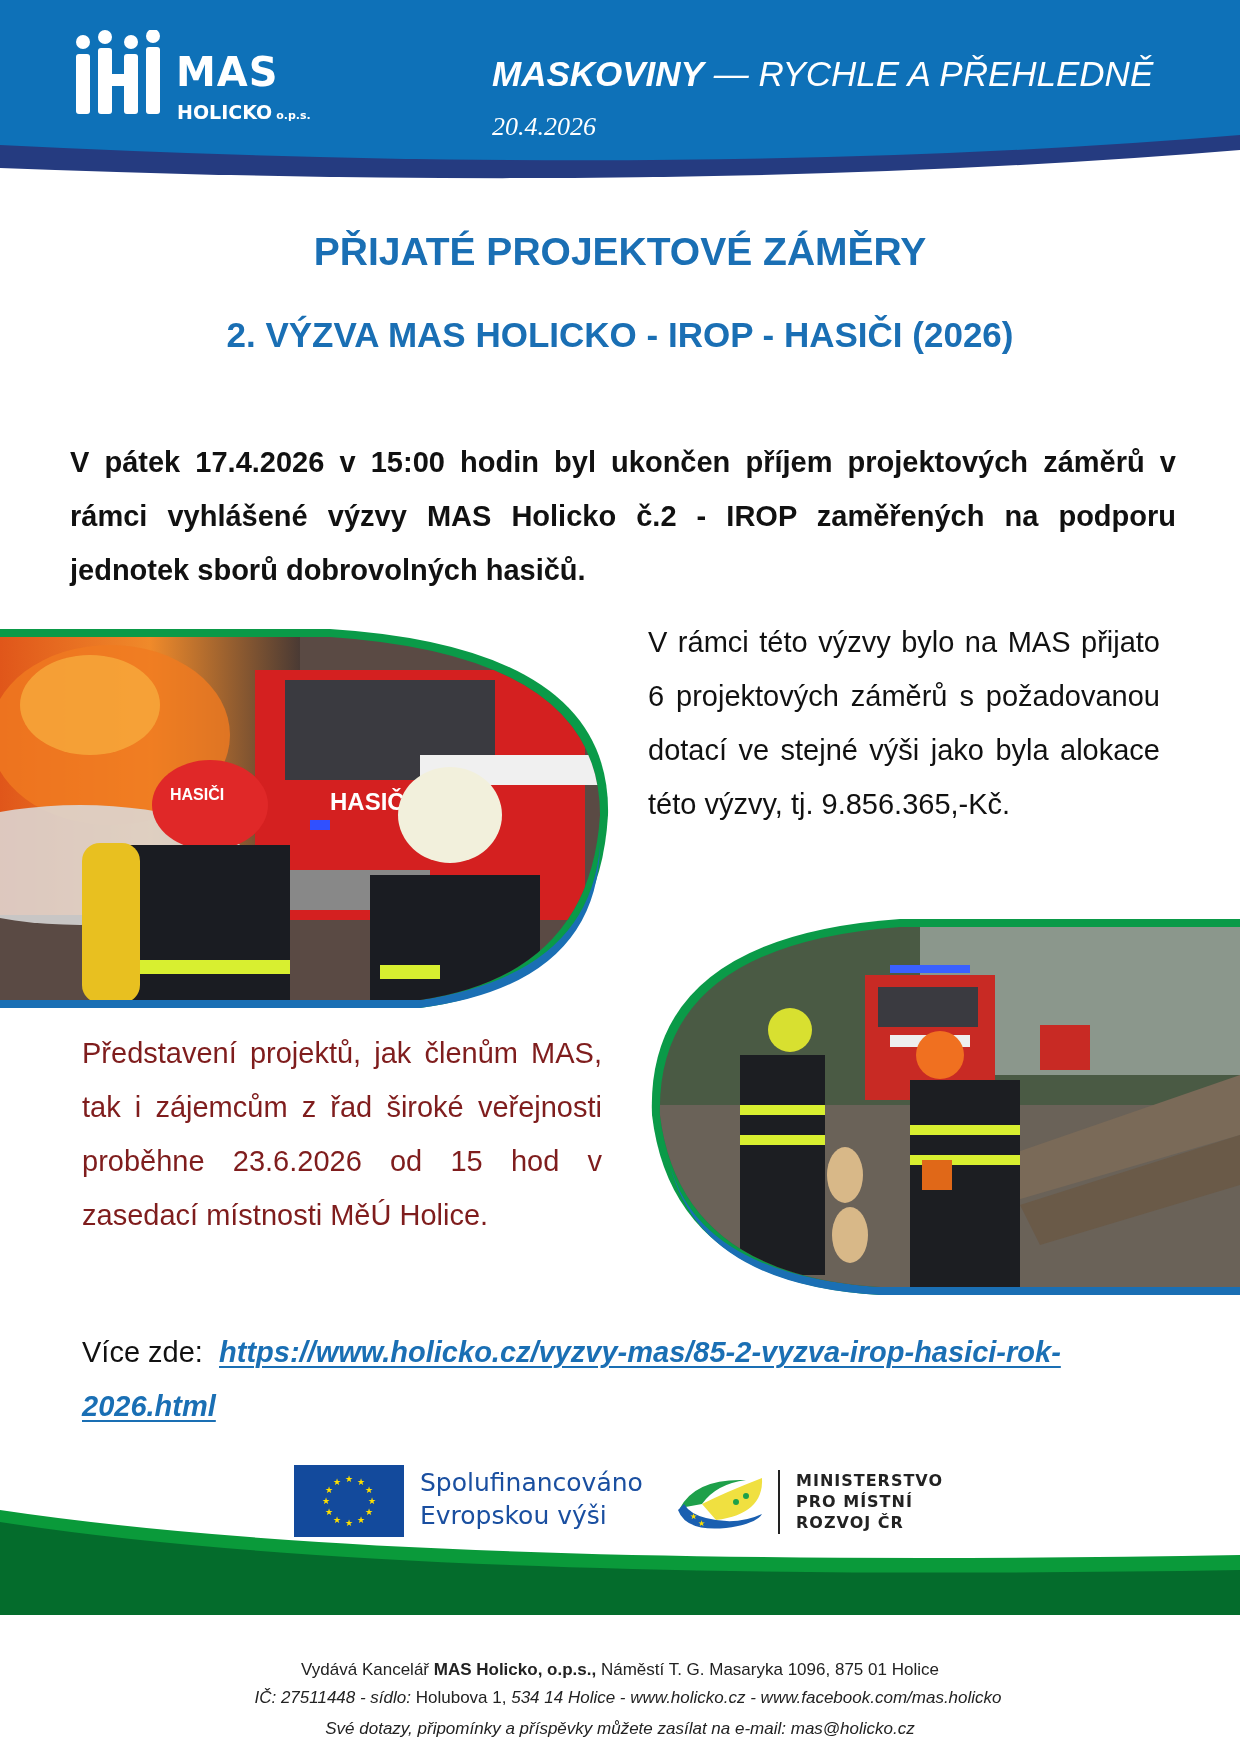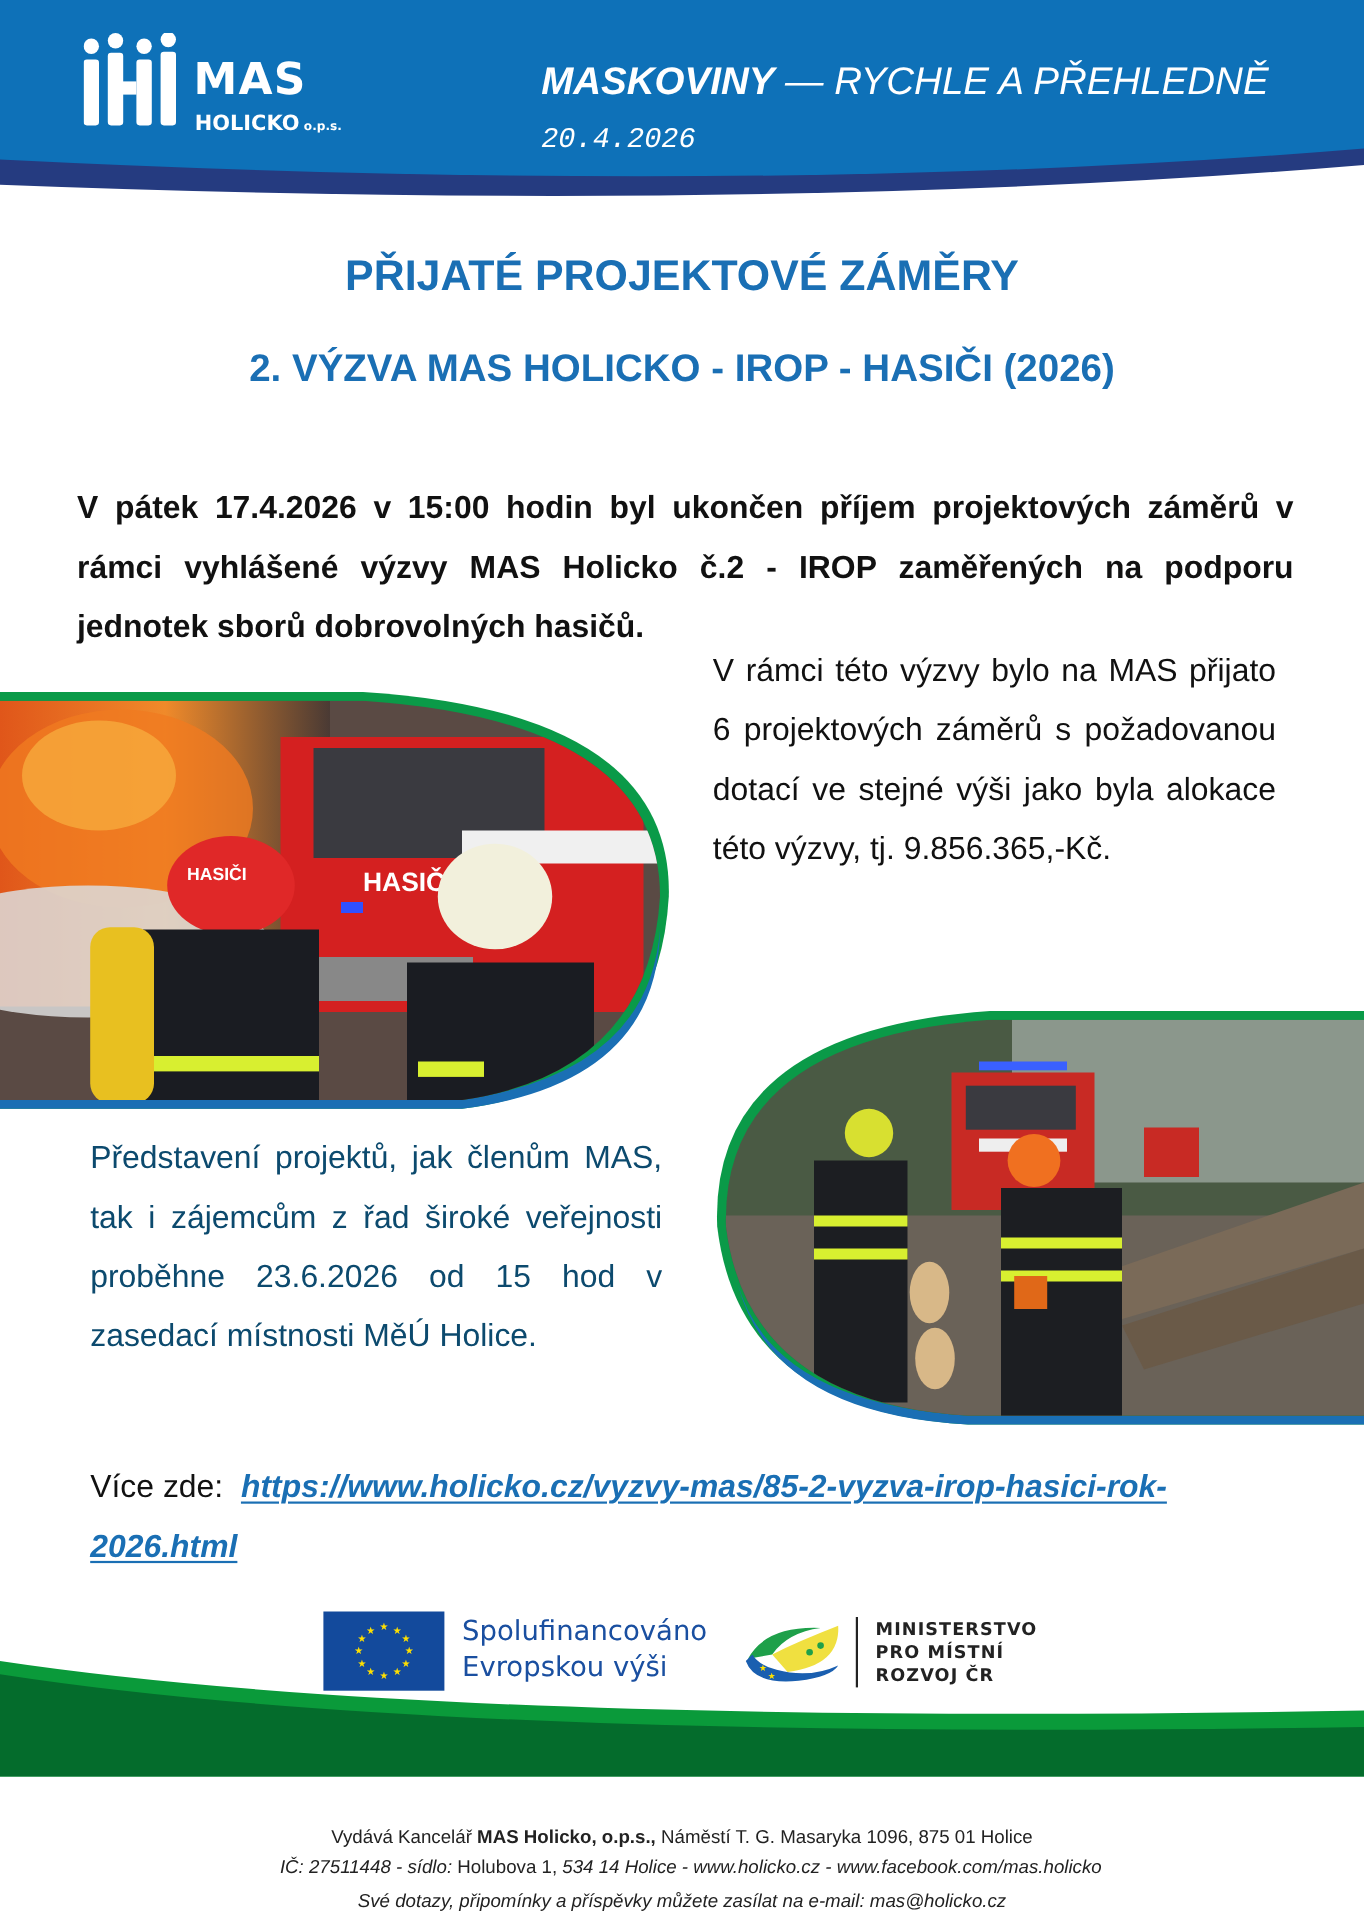--- a/index.html
+++ b/index.html
@@ -9,36 +9,36 @@
     
     .header { position: absolute; left: 0; top: 0; width: 1240px; height: 200px; }
     .header svg { position: absolute; left: 0; top: 0; }
     .logo { position: absolute; left: 76px; top: 30px; width: 260px; height: 90px; }
     .logo-figures { position: absolute; left: 0; top: 0; width: 90px; height: 88px; }
     .logo-mas { position: absolute; left: 100px; top: 22px; font-family: "DejaVu Sans", sans-serif; font-weight: bold; font-size: 40px; color: #fff; letter-spacing: 1px; line-height: 40px; }
     .logo-holicko { position: absolute; left: 101px; top: 72px; font-family: "DejaVu Sans", sans-serif; font-weight: bold; font-size: 19px; color: #fff; line-height: 20px; }
     .logo-ops { font-size: 11px; margin-left: 4px; font-weight: bold; }
     .hdr-title { position: absolute; left: 492px; top: 54px; font-size: 35px; font-style: italic; color: #fff; white-space: nowrap; font-family: "Liberation Sans", sans-serif; }
     .hdr-title b { font-weight: bold; }
-    .hdr-date { position: absolute; left: 492px; top: 112px; font-size: 26px; font-style: italic; color: #fff; font-family: Liberation Mono, monospace; }
+    .hdr-date { position: absolute; left: 492px; top: 112px; font-size: 26px; font-style: italic; color: #fff; font-family: Liberation Serif, serif; }
 
     
     .title1 { position: absolute; left: 0; width: 1240px; top: 230px; text-align: center; color: #1a6fb4; font-weight: bold; font-size: 39px; font-family: "Liberation Sans", sans-serif; }
     .title2 { position: absolute; left: 0; width: 1240px; top: 315px; text-align: center; color: #1a6fb4; font-weight: bold; font-size: 35px; font-family: "Liberation Sans", sans-serif; }
 
     
     .intro { position: absolute; left: 54px; top: 435px; width: 1106px; font-size: 29px; line-height: 54px; font-weight: bold; text-align: justify; color: #111; margin-left: 16px; }
 
     
     .img1 { position: absolute; left: 0; top: 615px; width: 610px; height: 400px; }
     .img2 { position: absolute; left: 640px; top: 905px; width: 600px; height: 400px; }
 
     
-    .para-right { position: absolute; left: 648px; top: 583px; width: 512px; font-size: 29px; line-height: 54px; text-align: justify; color: #111; }
-    .para-left { position: absolute; left: 82px; top: 1026px; width: 520px; font-size: 29px; line-height: 54px; text-align: justify; color: #0c4a6e; }
+    .para-right { position: absolute; left: 648px; top: 615px; width: 512px; font-size: 29px; line-height: 54px; text-align: justify; color: #111; }
+    .para-left { position: absolute; left: 82px; top: 1026px; width: 520px; font-size: 29px; line-height: 54px; text-align: justify; color: #7f1d1d; }
 
     
     .more { position: absolute; left: 82px; top: 1325px; width: 1080px; font-size: 29px; line-height: 54px; color: #111; }
     .more a { color: #1a6fb4; font-weight: bold; font-style: italic; text-decoration: underline; text-decoration-thickness: 2px; text-underline-offset: 4px; }
 
     
     .eu-flag { position: absolute; left: 294px; top: 1465px; width: 110px; height: 72px; background: #134a9c; }
     .eu-text { position: absolute; left: 420px; top: 1466px; color: #1a4fa0; font-size: 25px; line-height: 33px; font-family: "DejaVu Sans", sans-serif; }
     .mmr-logo { position: absolute; left: 676px; top: 1474px; width: 92px; height: 60px; }
     .mmr-divider { position: absolute; left: 778px; top: 1470px; width: 2px; height: 64px; background: #222; }

